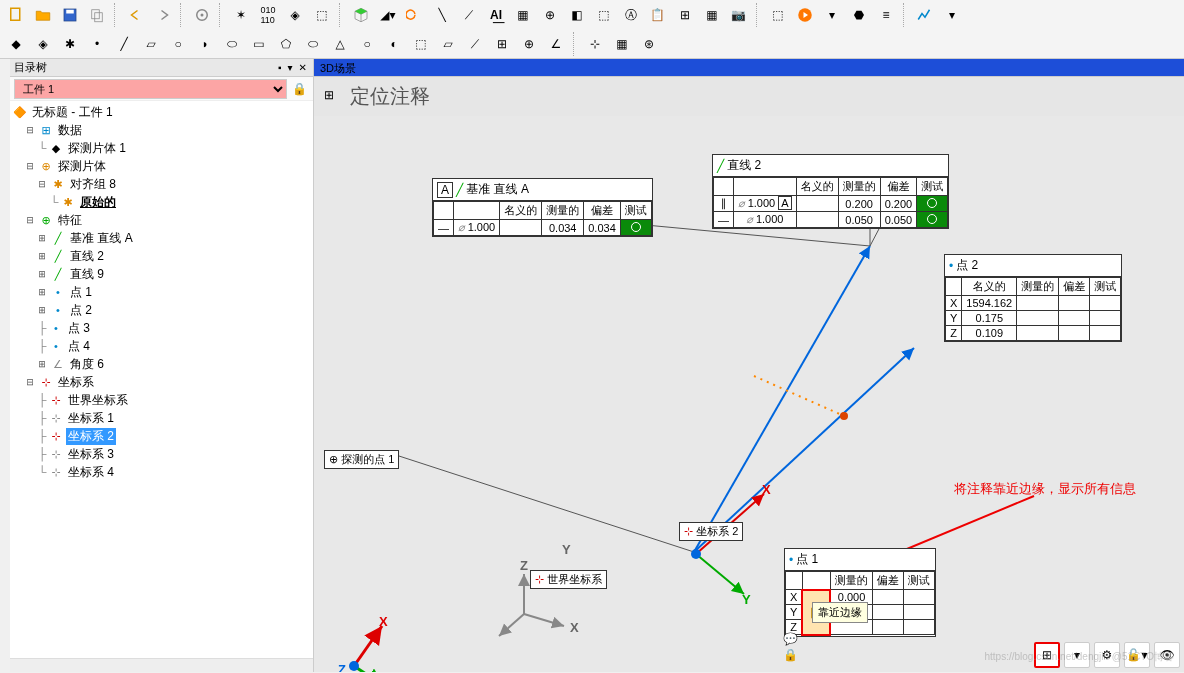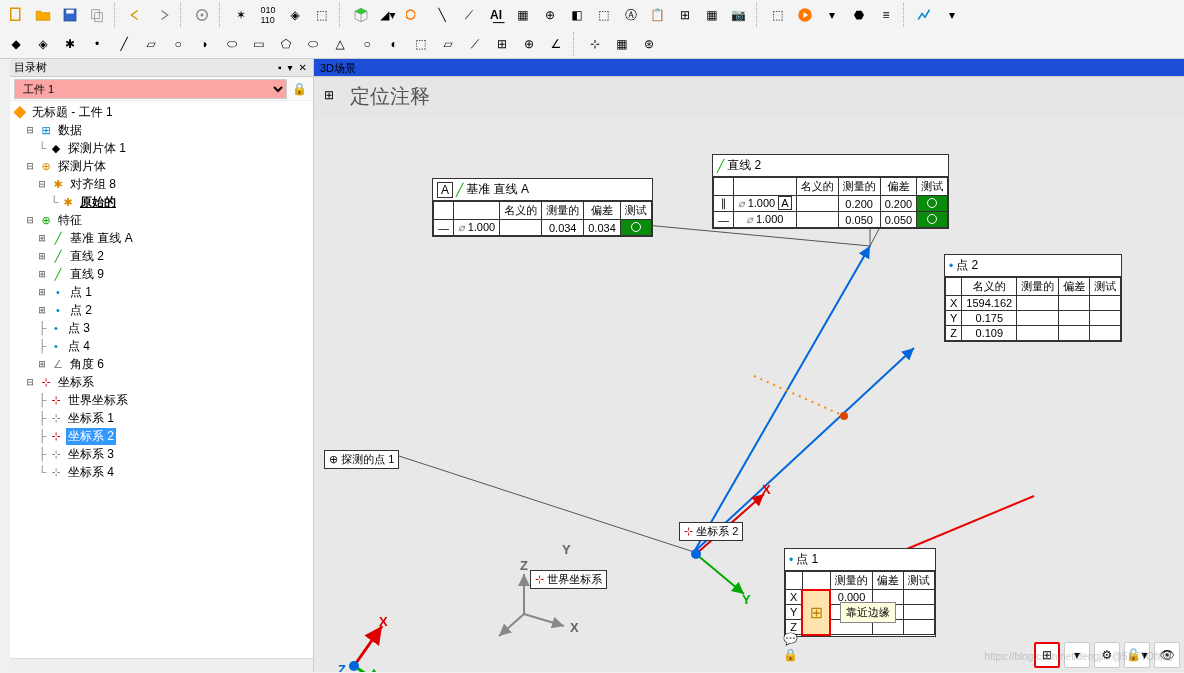--- a/index.html
+++ b/index.html
@@ -523,33 +523,34 @@
                 <td></td>
               </tr>
         </tbody>
           </table>
         <div style="position:absolute;left:-2px;bottom:-26px;display:flex;flex-direction:column;gap:2px">
           <div style="width:18px;height:14px;font-size:12px;color:#d80">💬</div>
           <div style="width:18px;height:14px;font-size:12px;color:#888">🔒</div>
         </div>
       </div>
 
-      <div class="tooltip-box" style="left:526px;top:486px">靠近边缘</div>
+      <div class="tooltip-box" style="left:498px;top:486px">靠近边缘</div>
 
       <div class="axis-label" style="left:65px;top:498px;color:#d00">X</div>
 
       <div class="axis-label" style="left:24px;top:546px;color:#06d">Z</div>
 
       <div class="axis-label" style="left:206px;top:442px">Z</div>
       <div class="axis-label" style="left:248px;top:426px">Y</div>
       <div class="axis-label" style="left:256px;top:504px">X</div>
 
       <div class="axis-label" style="left:448px;top:366px;color:#d00">X</div>
       <div class="axis-label" style="left:428px;top:476px;color:#0a0">Y</div>
 
+      <div class="red-annotation" style="left:640px;top:364px">将注释靠近边缘，显示所有信息</div>
 
       <div class="bottom-bar">
         <div class="bb-btn active">⊞</div>
         <div class="bb-btn">▾</div>
         <div class="bb-btn">⚙</div>
         <div class="bb-btn">🔓▾</div>
         <div class="bb-btn">👁</div>
       </div>
 
       <div class="watermark">https://blog.csdn.net/dengjin @51CTO博客</div>

